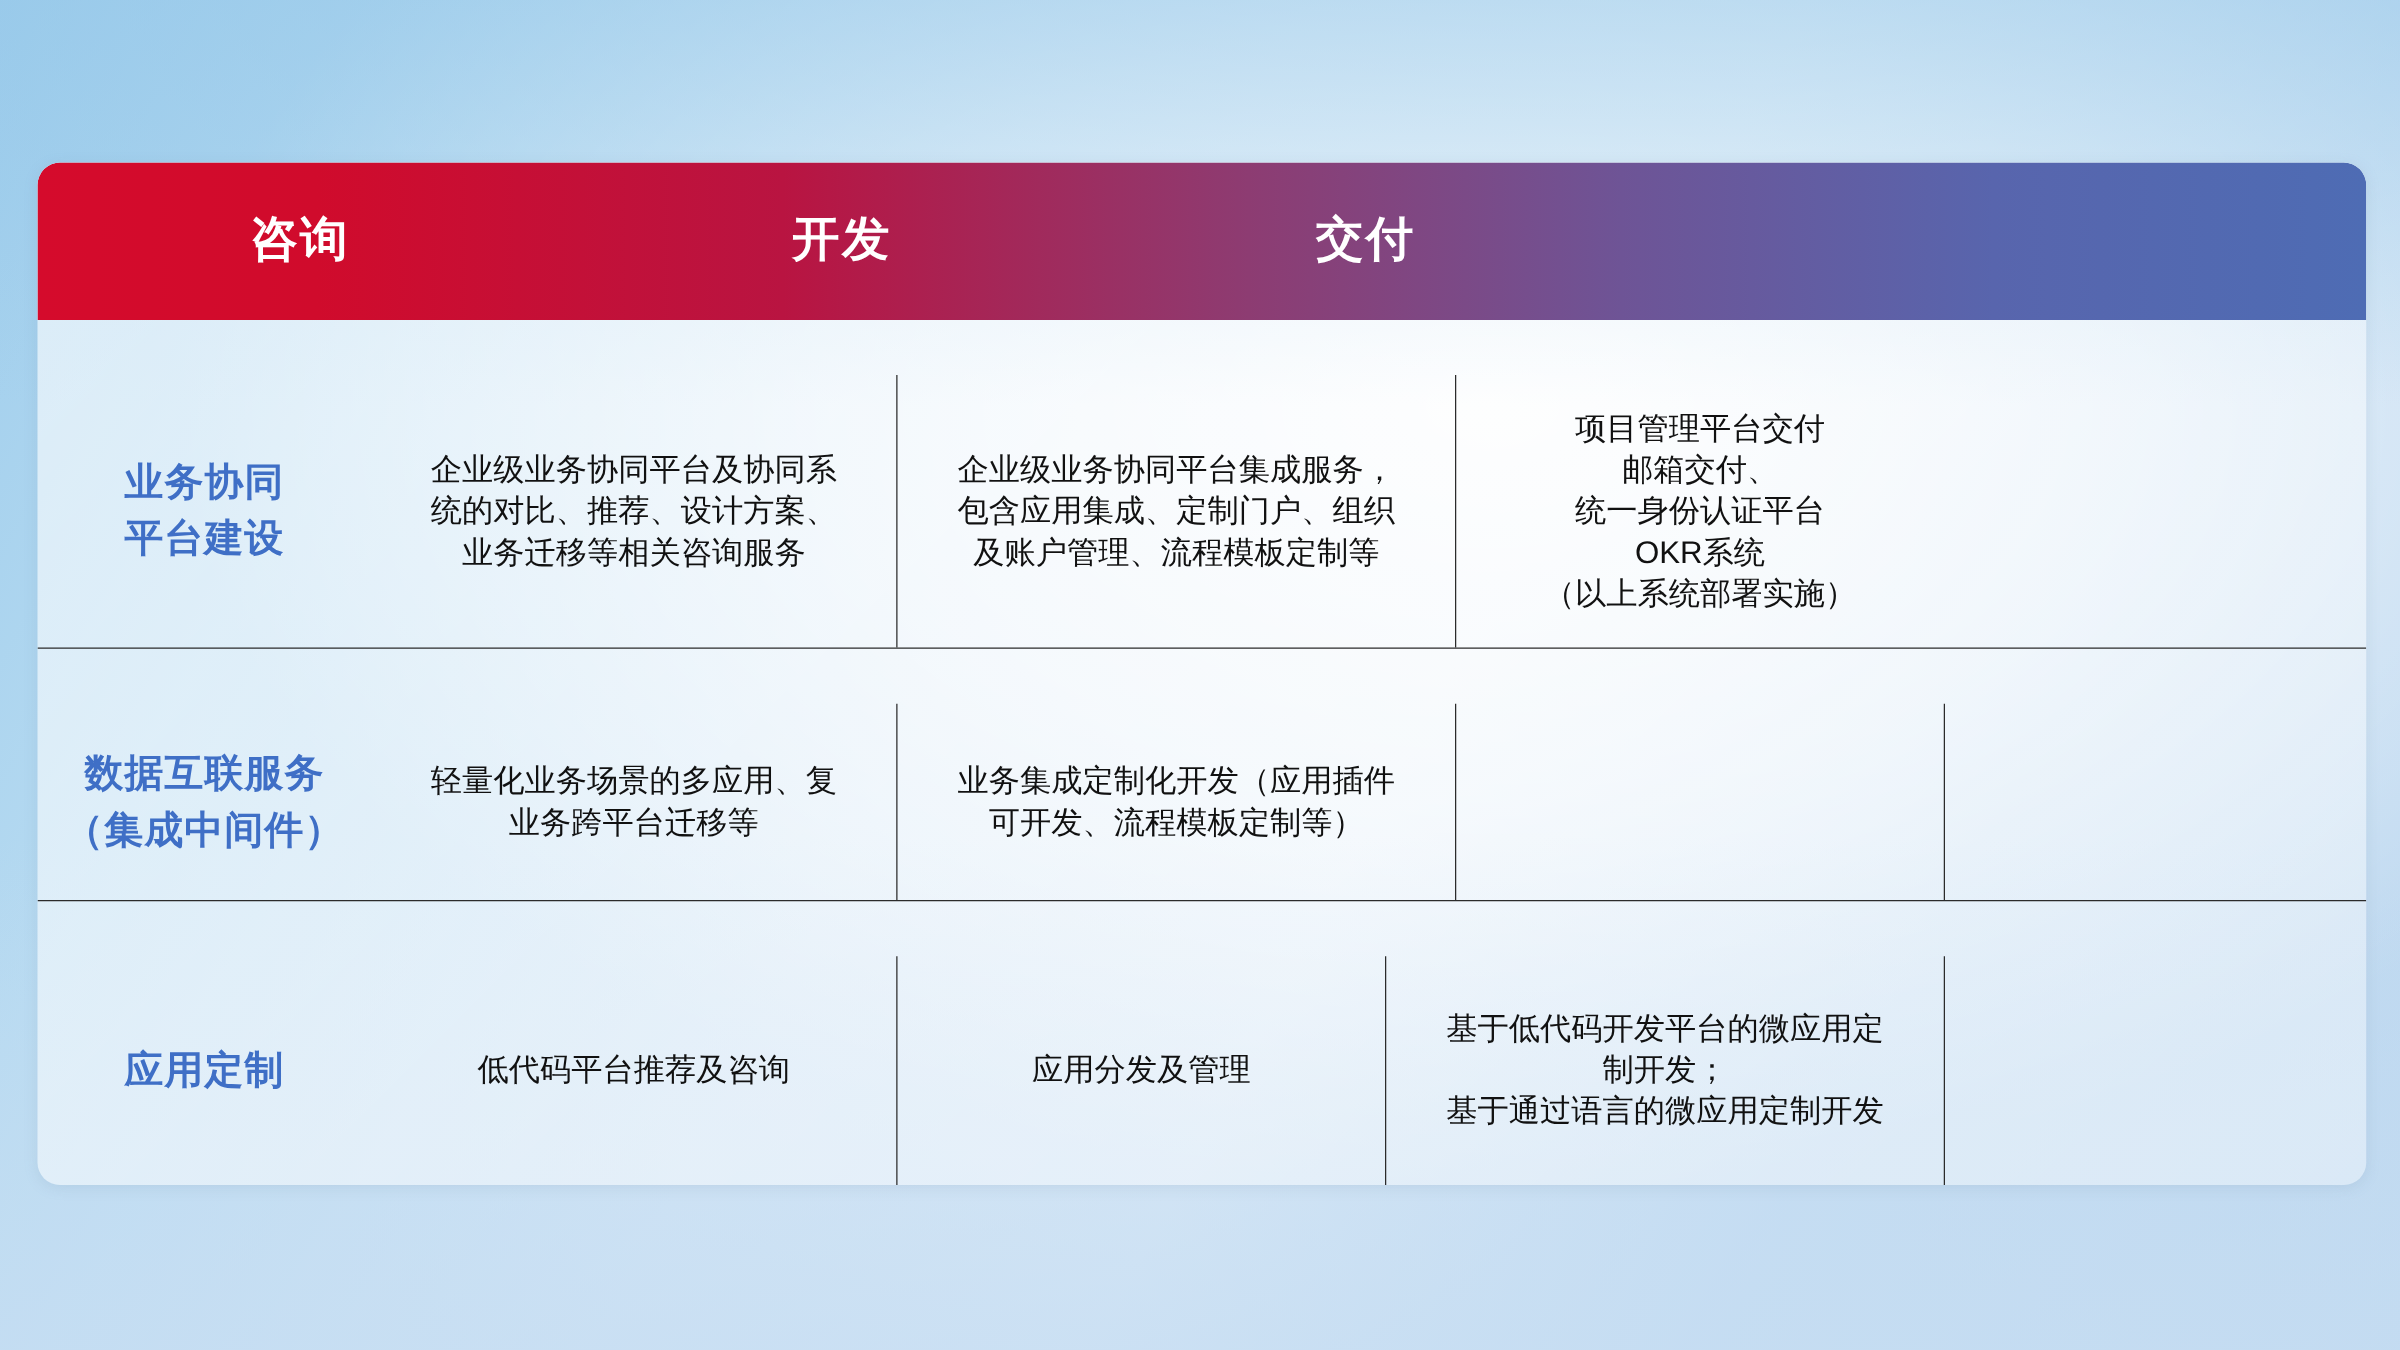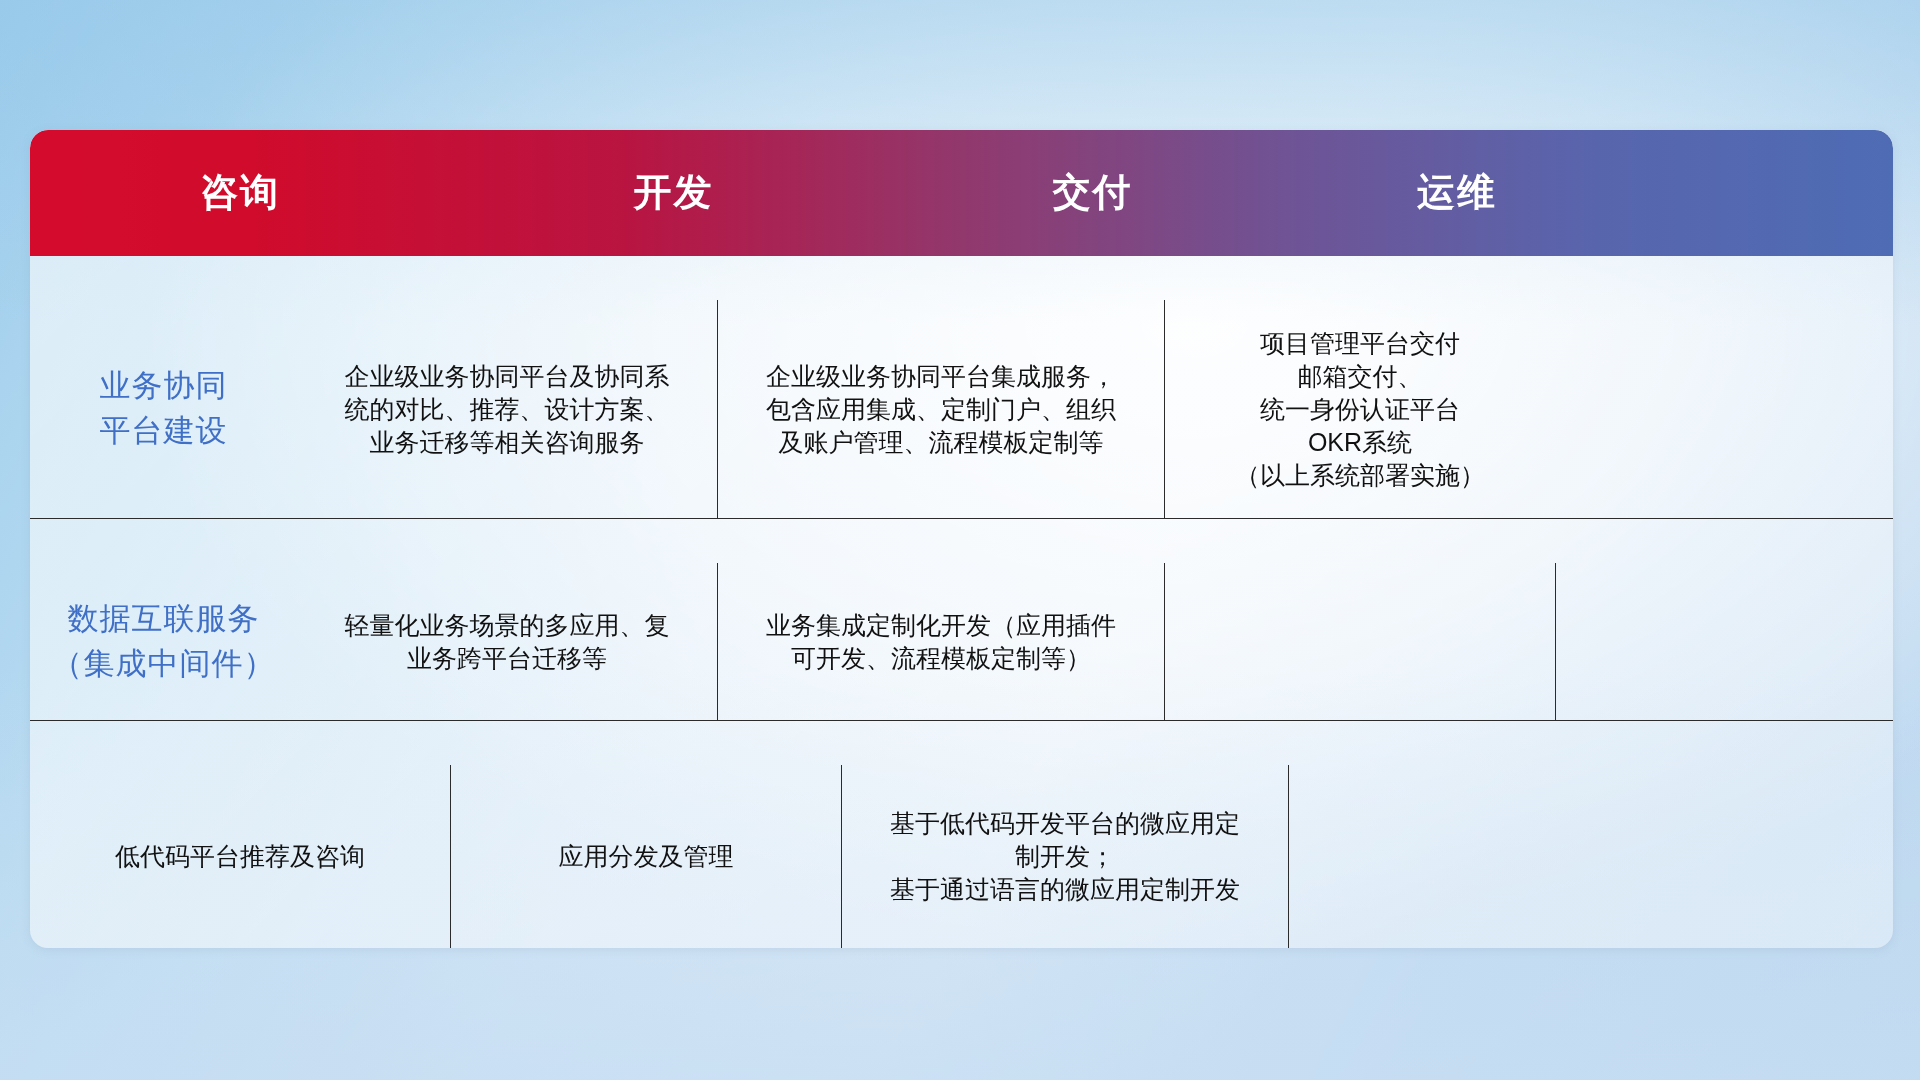--- a/index.html
+++ b/index.html
@@ -73,21 +73,21 @@
     padding:6px 14px;
     color:#111111;
     font-size:25px;
     line-height:1.32;
     white-space:pre-line;
     margin-top:44px;
   }
   .cell.sep{border-left:1.5px solid #2b2b2b;}
   .cell.cat{
     color:#3f6fc6;
-    font-weight:normal;
+    font-weight:bold;
     font-size:31px;
     line-height:1.45;
     letter-spacing:1px;
   }
   
   .c0{width:267px;}
   .c1{width:420px;}
   .c2{width:447px;}
   .c3{width:391px;}
   .c4{width:338px;}
@@ -97,21 +97,20 @@
 
 <div id="bg"></div>
 <div id="bg2"></div>
 
 <div id="table-wrap">
 
   <div id="header-row">
     <div class="hcell c1">咨询</div>
     <div class="hcell c2">开发</div>
     <div class="hcell c3">交付</div>
-    <div class="hcell c4">运维</div>
   </div>
 
   <div id="body-grid">
 
     <div class="row r1">
       <div class="cell cat c0">业务协同
 平台建设</div>
       <div class="cell c1">企业级业务协同平台及协同系
 统的对比、推荐、设计方案、
 业务迁移等相关咨询服务</div>
@@ -130,20 +129,21 @@
 （集成中间件）</div>
       <div class="cell c1">轻量化业务场景的多应用、复
 业务跨平台迁移等</div>
       <div class="cell sep c2">业务集成定制化开发（应用插件
 可开发、流程模板定制等）</div>
       <div class="cell sep c3"></div>
       <div class="cell sep c4"></div>
     </div>
 
     <div class="row r3">
+      <div class="cell cat c0">应用定制</div>
       <div class="cell c1">低代码平台推荐及咨询</div>
       <div class="cell sep c3">应用分发及管理</div>
       <div class="cell sep c2">基于低代码开发平台的微应用定
 制开发；
 基于通过语言的微应用定制开发</div>
       <div class="cell sep c4"></div>
     </div>
 
   </div>
 </div>

